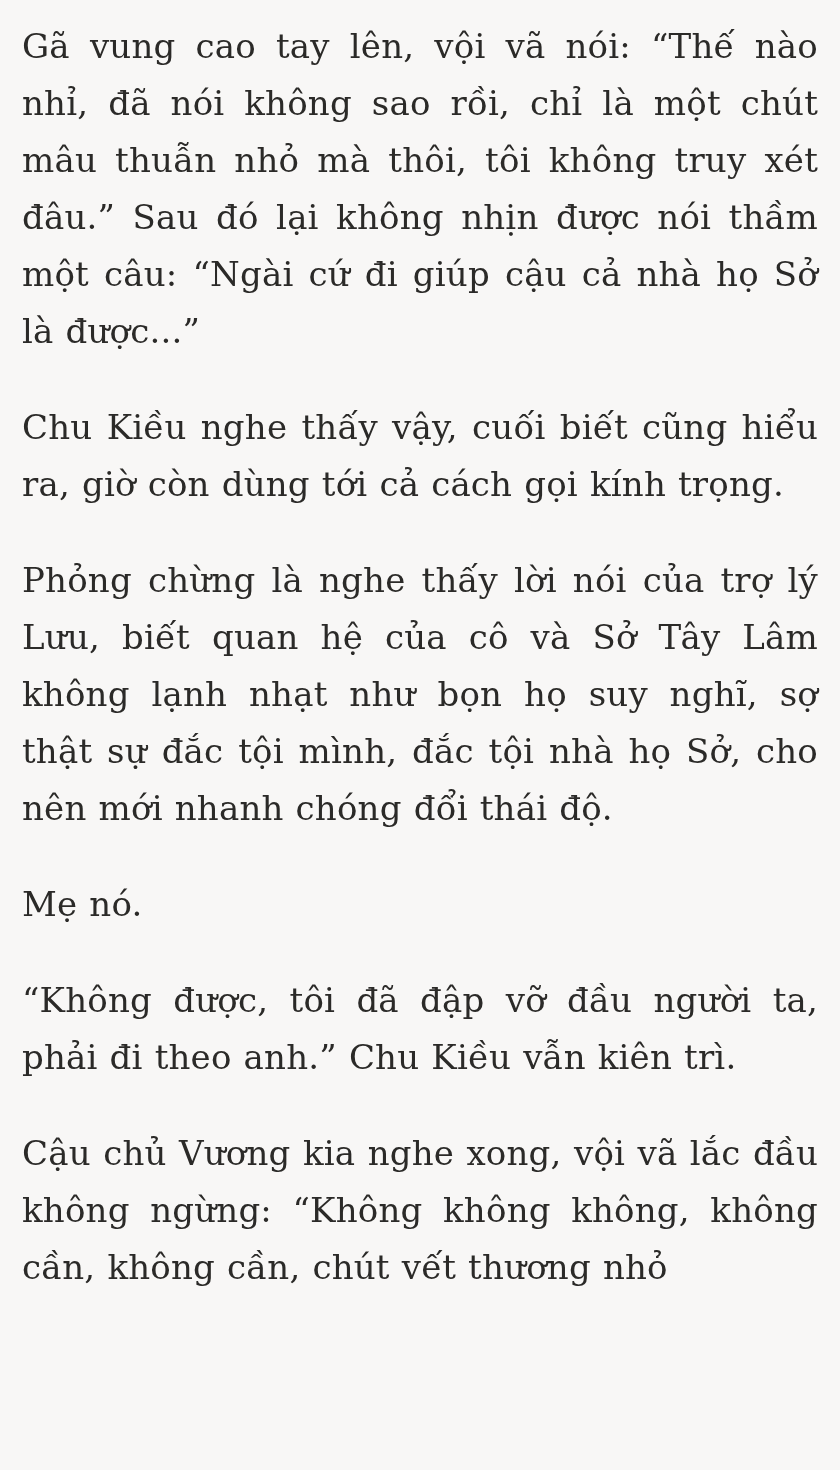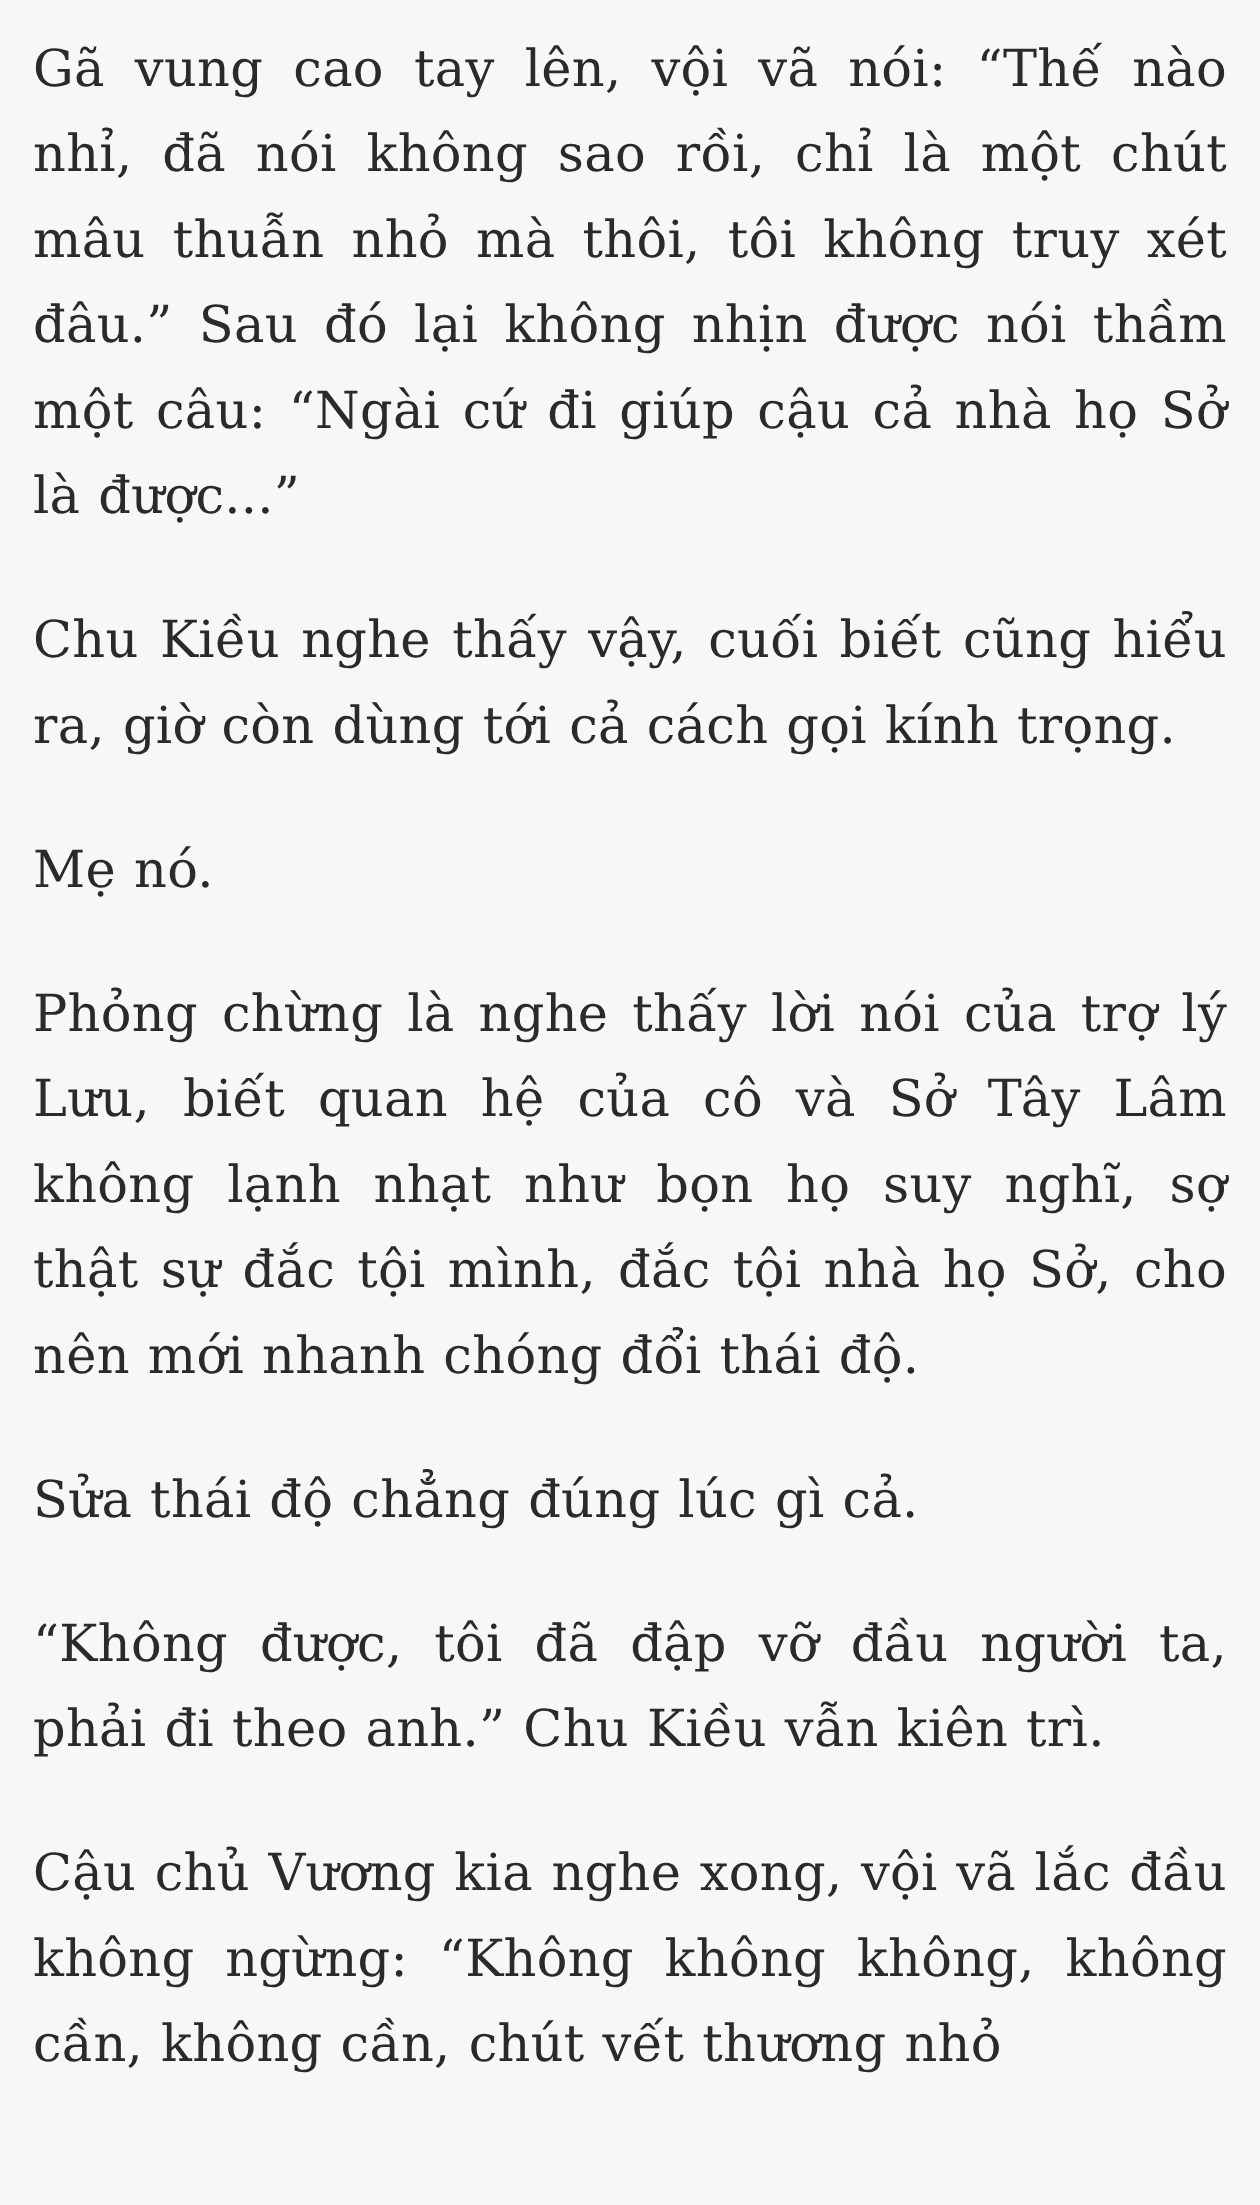--- a/index.html
+++ b/index.html
@@ -32,18 +32,17 @@
     letter-spacing: 0.2px;
     word-spacing: 1px;
   }
 </style>
 </head>
 <body>
 
 <main class="reader-page">
   <p>Gã vung cao tay lên, vội vã nói: “Thế nào nhỉ, đã nói không sao rồi, chỉ là một chút mâu thuẫn nhỏ mà thôi, tôi không truy xét đâu.” Sau đó lại không nhịn được nói thầm một câu: “Ngài cứ đi giúp cậu cả nhà họ Sở là được...”</p>
   <p>Chu Kiều nghe thấy vậy, cuối biết cũng hiểu ra, giờ còn dùng tới cả cách gọi kính trọng.</p>
+  <p>Phỏng chừng là nghe thấy lời nói của trợ lý Lưu, biết quan hệ của cô và Sở Tây Lâm không lạnh nhạt như bọn họ suy nghĩ, sợ thật sự đắc tội mình, đắc tội nhà họ Sở, cho nên mới nhanh chóng đổi thái độ.</p>
   <p>Mẹ nó.</p>
-  <p>Phỏng chừng là nghe thấy lời nói của trợ lý Lưu, biết quan hệ của cô và Sở Tây Lâm không lạnh nhạt như bọn họ suy nghĩ, sợ thật sự đắc tội mình, đắc tội nhà họ Sở, cho nên mới nhanh chóng đổi thái độ.</p>
-  <p>Sửa thái độ chẳng đúng lúc gì cả.</p>
   <p>“Không được, tôi đã đập vỡ đầu người ta, phải đi theo anh.” Chu Kiều vẫn kiên trì.</p>
   <p>Cậu chủ Vương kia nghe xong, vội vã lắc đầu không ngừng: “Không không không, không cần, không cần, chút vết thương nhỏ</p>
 </main>
 
 </body></html>

